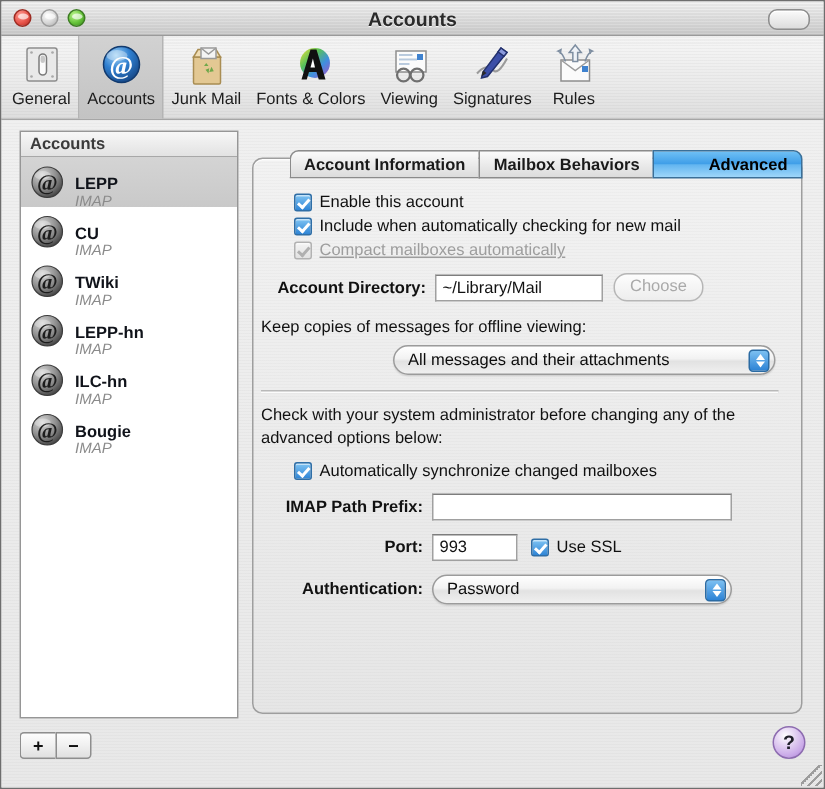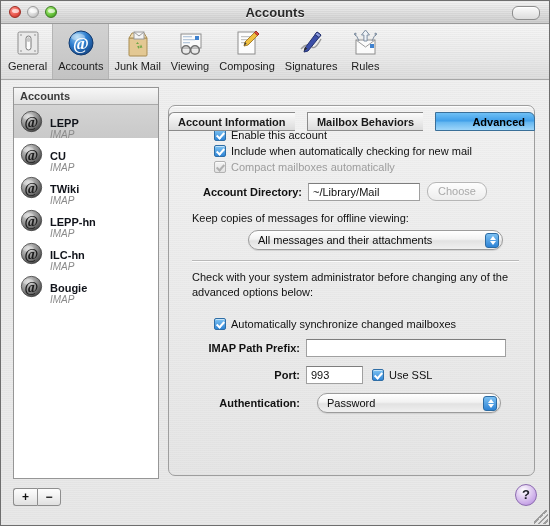--- a/index.html
+++ b/index.html
@@ -242,24 +242,24 @@
   }
 
   
   .tabview {
     position: absolute;
     left: 167px; top: 16px;
     width: 367px; height: 380px;
   }
   .tabstrip {
     position: absolute;
-    left: 0; top: 16px;
+    left: 0; top: 4px;
     height: 36px;
     display: flex;
-    justify-content: space-between;
+    justify-content: flex-end;
     width: 100%;
     z-index: 3;
   }
   .tab {
     height: 19px;
     padding: 0 9px;
     box-sizing: border-box;
     line-height: 18px;
     font-size: 11px;
     font-weight: bold;
@@ -289,21 +289,21 @@
         rgba(255,255,255,0) 1px, rgba(255,255,255,0) 2px),
       linear-gradient(to bottom, #f2f2f2, #e6e6e6);
     box-shadow: inset 0 1px 0 rgba(255,255,255,0.85);
   }
 
   
   .pane-inner {
     position: absolute;
     left: 0; top: 19px;
     width: 367px;
-    padding: 14px 16px 0 24px;
+    padding: 14px 16px 0 6px;
     box-sizing: border-box;
   }
   .chkrow {
     display: flex;
     align-items: center;
     margin-bottom: 4px;
   }
   .chkrow.indent { margin-left: 22px; }
   .cbox {
     width: 12px; height: 12px;
@@ -324,21 +324,21 @@
     border: solid #fff;
     border-width: 0 2px 2px 0;
     transform: rotate(42deg);
   }
   .cbox.disabled {
     background: linear-gradient(to bottom, #f4f4f4, #e2e2e2);
     border-color: #b2b2b2;
   }
   .cbox.disabled::after { border-color: #b0b0b0; }
   .chklabel { font-size: 11px; color: #101010; }
-  .chklabel.dim { color: #9d9d9d; }
+  .chklabel.dim { color: #9d9d9d; text-decoration: underline; }
 
   .field-row {
     display: flex;
     align-items: center;
     margin-top: 9px;
   }
   .field-label {
     font-size: 11px;
     font-weight: bold;
     color: #111;
@@ -467,47 +467,51 @@
       <svg class="tb-icon" viewBox="0 0 32 32">
         <path d="M7 11 h18 v17 a1 1 0 0 1 -1 1 H8 a1 1 0 0 1 -1 -1 Z" fill="#e3c893" stroke="#a98d53"></path>
         <path d="M7 11 l3 -5 h12 l3 5 Z" fill="#f0ddb4" stroke="#a98d53"></path>
         <rect x="12" y="5" width="10" height="7" fill="#f4f4f4" stroke="#9a9a9a"></rect>
         <path d="M12 5 l5 4 l5 -4" fill="none" stroke="#9a9a9a"></path>
         <path d="M14 17 l3 0 l-1.5 -2 z M17 22 l-2 -2.5 l2.5 -1 z M19 17.5 l1.5 3 l-3 0.5 z" fill="#6fa84a"></path>
       </svg>
       <span class="tb-label">Junk Mail</span>
     </div>
 
+    <div class="tb-item">
+      <svg class="tb-icon" viewBox="0 0 32 32">
+        <defs>
+          <linearGradient id="wheel1" x1="0" y1="0" x2="1" y2="1">
+            <stop offset="0%" stop-color="#f2e23a"></stop>
+              <stop offset="35%" stop-color="#58c15a"></stop>
+            <stop offset="65%" stop-color="#3f8fe0"></stop>
+              <stop offset="100%" stop-color="#b14fc4"></stop>
+          </linearGradient>
+        </defs>
+        <circle cx="19" cy="15" r="10" fill="url(#wheel1)"></circle>
+        <path d="M10 26 L16 6 L20 6 L26 26 L21.5 26 L20 21 L15 21 L13.5 26 Z" fill="#101010"></path>
+        <path d="M16 18 L17.6 12 L19 18 Z" fill="#fff"></path>
+      </svg>
+      <span class="tb-label">Fonts &amp; Colors</span>
+    </div>
 
     <div class="tb-item">
       <svg class="tb-icon" viewBox="0 0 32 32">
         <rect x="7" y="7" width="20" height="14" fill="#fbfbfb" stroke="#8e8e8e"></rect>
         <rect x="9" y="9" width="9" height="1.3" fill="#b7c9dd"></rect>
         <rect x="9" y="12" width="12" height="1.3" fill="#b7c9dd"></rect>
         <rect x="9" y="15" width="7" height="1.3" fill="#b7c9dd"></rect>
         <rect x="21" y="9" width="4" height="4" fill="#3f82cf"></rect>
         <circle cx="12" cy="23" r="4.3" fill="none" stroke="#6f6f6f" stroke-width="1.5"></circle>
         <circle cx="21" cy="23" r="4.3" fill="none" stroke="#6f6f6f" stroke-width="1.5"></circle>
         <path d="M16.3 22.5 h0.5" stroke="#6f6f6f" stroke-width="1.5"></path>
       </svg>
       <span class="tb-label">Viewing</span>
     </div>
 
-    <div class="tb-item">
-      <svg class="tb-icon" viewBox="0 0 32 32">
-        <rect x="7" y="5" width="17" height="22" fill="#fcfcfc" stroke="#8e8e8e"></rect>
-        <rect x="10" y="9" width="9" height="1.2" fill="#c3c3c3"></rect>
-        <rect x="10" y="12" width="9" height="1.2" fill="#c3c3c3"></rect>
-        <rect x="10" y="15" width="6" height="1.2" fill="#c3c3c3"></rect>
-        <path d="M25 4 l3 3 l-11 11 l-4 1 l1 -4 Z" fill="#f0c040" stroke="#a8802a"></path>
-        <path d="M25 4 l3 3 l-1.6 1.6 l-3 -3 Z" fill="#d94a3d" stroke="#9c3228"></path>
-        <path d="M13 19 l1 -4 l1.6 1.6 Z" fill="#3b3b3b"></path>
-      </svg>
-      <span class="tb-label">Composing</span>
-    </div>
 
     <div class="tb-item">
       <svg class="tb-icon" viewBox="0 0 32 32">
         <path d="M6 22 q6 -7 11 -2 q3 3 9 -8" fill="none" stroke="#9a9a9a" stroke-width="1.4"></path>
         <path d="M22 5 l4 3 l-13 16 l-4 1 l1 -4 Z" fill="#3c4fa8" stroke="#23316e"></path>
         <path d="M22 5 l4 3 l-2 2.5 l-4 -3 Z" fill="#8b9adc" stroke="#23316e"></path>
         <path d="M9 24 l1 -4 l2.4 1.6 Z" fill="#2a2a2a"></path>
       </svg>
       <span class="tb-label">Signatures</span>
     </div>
@@ -644,49 +648,49 @@
         </div>
 
         <div class="field-row">
           <span class="field-label" style="width:110px">Account Directory:</span>
           <input class="tfield" style="width: 112px; margin-left: 6px;" type="text" value="~/Library/Mail">
           <div class="btn" style="margin-left:7px">Choose</div>
         </div>
 
         <div class="sect-label">Keep copies of messages for offline viewing:</div>
 
-        <div class="popup" style="width:255px; margin:6px 0 0 56px">
+        <div class="popup" style="width:255px; margin:6px 0 0 88px">
           <span>All messages and their attachments</span>
           <span class="popup-arrows"></span>
         </div>
 
         <div class="divider"></div>
 
         <div class="note" style="width:318px">Check with your system administrator before changing any of the advanced options below:</div>
 
-        <div class="chkrow indent" style="margin-top:19px">
+        <div class="chkrow indent" style="margin-top:9px">
           <span class="cbox"></span>
           <span class="chklabel">Automatically synchronize changed mailboxes</span>
         </div>
 
         <div class="field-row">
           <span class="field-label" style="width:108px">IMAP Path Prefix:</span>
           <input class="tfield" style="width: 200px; margin-left: 6px;" type="text" value="">
         </div>
 
         <div class="field-row">
           <span class="field-label" style="width:108px">Port:</span>
           <input class="tfield" style="width: 57px; margin-left: 6px; text-align: left;" type="text" value="993">
           <span class="cbox" style="margin-left:9px"></span>
           <span class="chklabel">Use SSL</span>
         </div>
 
         <div class="field-row">
           <span class="field-label" style="width:108px">Authentication:</span>
-          <div class="popup" style="width:184px; margin-left:17px">
+          <div class="popup" style="width:200px; margin-left:6px">
             <span>Password</span>
             <span class="popup-arrows"></span>
           </div>
         </div>
 
       </div>
     </div>
 
     <div class="grip"></div>
   </div>

